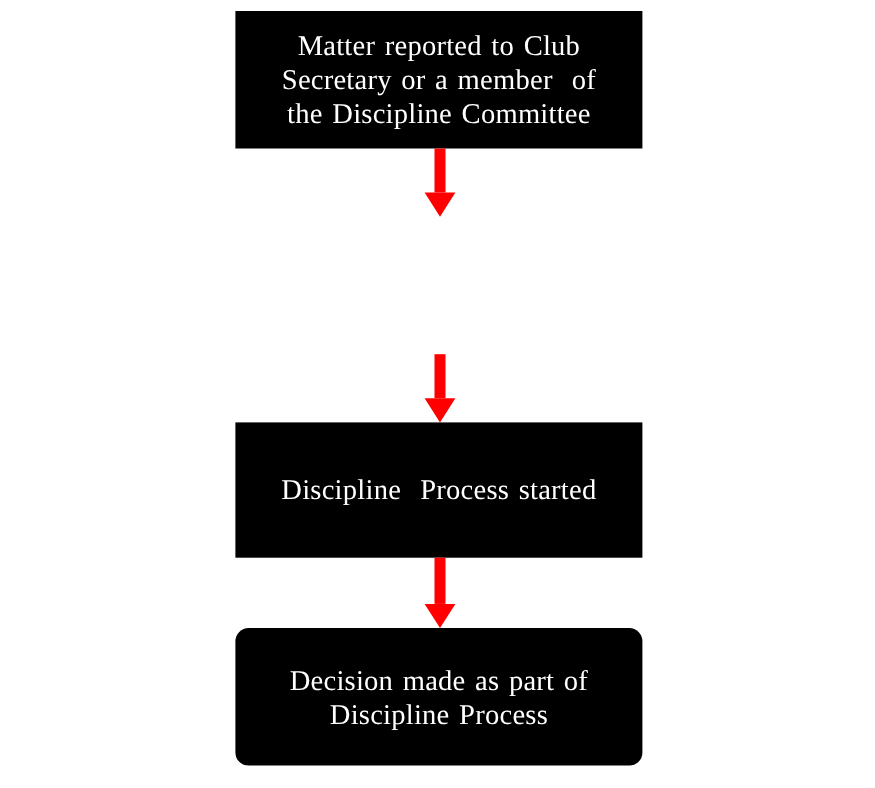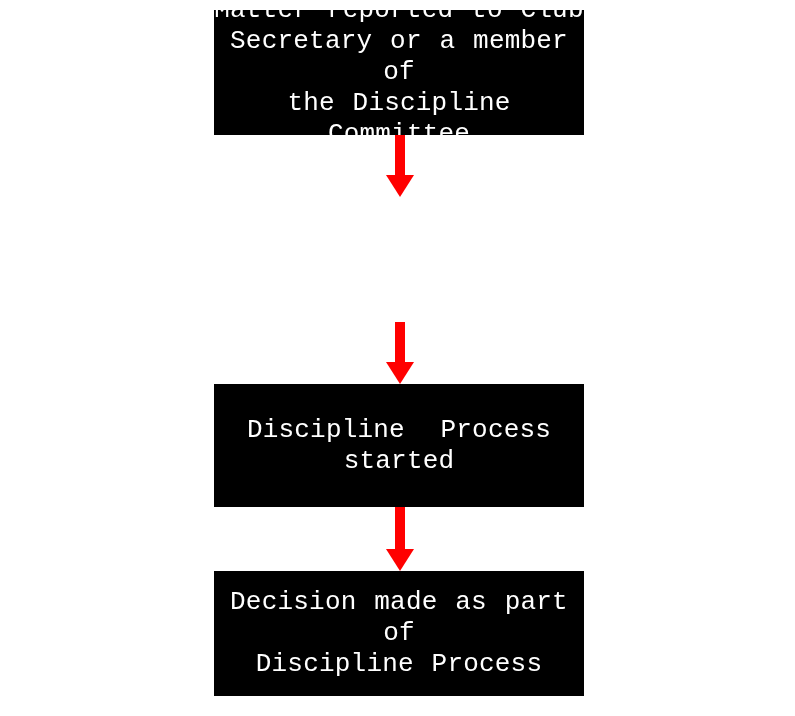--- a/index.html
+++ b/index.html
@@ -5,21 +5,21 @@
   html, body {
     margin: 0;
     padding: 0;
     background: #ffffff;
   }
   .canvas {
     position: relative;
     width: 769px;
     height: 716px;
     background: var(--background, #ffffff);
-    font-family: Liberation Mono, monospace;
+    font-family: Liberation Serif, serif;
     overflow: hidden;
   }
   .node {
     position: absolute;
     left: 214px;
     width: 370px;
     background: var(--node-fill, #000000);
     color: var(--node-text-color, #ffffff);
     display: flex;
     align-items: center;
@@ -28,22 +28,22 @@
   .node-label {
     white-space: pre-wrap;
     text-align: center;
     font-size: 26px;
     line-height: 31px;
     word-spacing: 2px;
     letter-spacing: 0.2px;
   }
   .node-1 { top: 10px;  height: 125px; }
   .node-2 { top: 197px; height: 125px; }
-  .node-3 { top: 384px; height: 123px; justify-content: flex-end; }
-  .node-4 { top: 571px; height: 125px; }
+  .node-3 { top: 384px; height: 123px; }
+  .node-4 { top: 571px; height: 125px; border-radius: 12px; }
 
   .arrow {
     position: absolute;
     left: 386px;
     width: 28px;
     display: flex;
     flex-direction: column;
     align-items: center;
   }
   .arrow-1 { top: 135px; height: 62px; }

